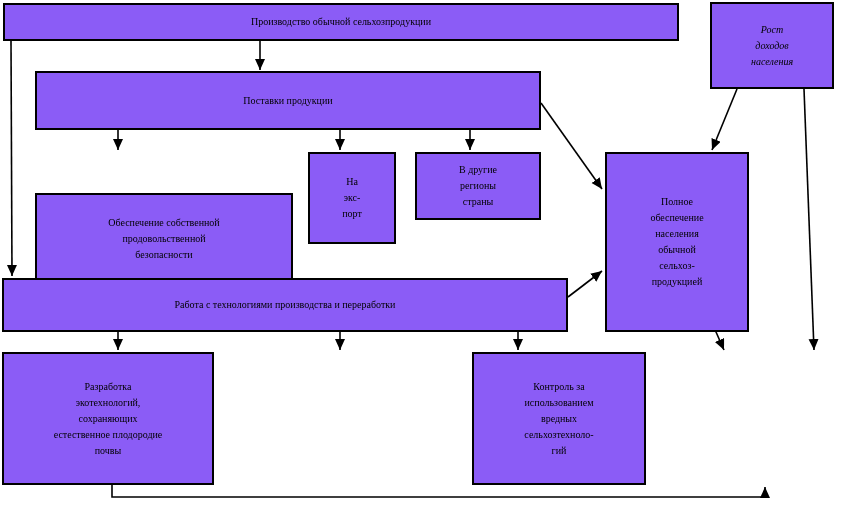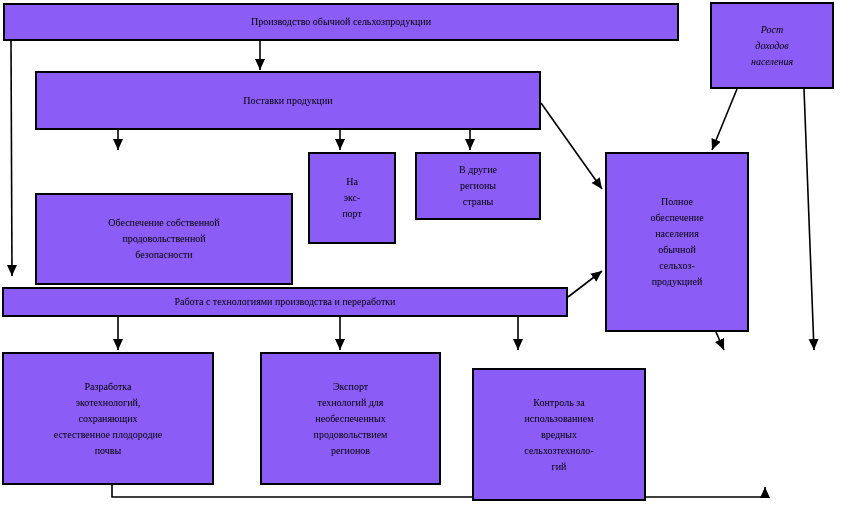--- a/index.html
+++ b/index.html
@@ -37,24 +37,24 @@
     padding: 0 2px;
   }
   
   #n-production        { left: 3px;   top: 3px;   width: 676px; height: 38px;  }
   #n-income-growth     { left: 710px; top: 2px;   width: 124px; height: 87px; font-style: italic;  }
   #n-supplies          { left: 35px;  top: 71px;  width: 506px; height: 59px;  }
   #n-own-food-security { left: 35px;  top: 152px; width: 258px; height: 92px; margin-top: 41px;  }
   #n-export            { left: 308px; top: 152px; width: 88px;  height: 92px;  }
   #n-other-regions     { left: 415px; top: 152px; width: 126px; height: 68px;  }
   #n-full-provision    { left: 605px; top: 152px; width: 144px; height: 180px; }
-  #n-tech-work         { left: 2px;   top: 278px; width: 566px; height: 30px; margin-top: 9px;  }
+  #n-tech-work         { left: 2px;   top: 278px; width: 566px; height: 54px;  }
   #n-eco-tech          { left: 2px;   top: 352px; width: 212px; height: 133px; }
   #n-tech-export       { left: 260px; top: 352px; width: 181px; height: 133px; }
-  #n-harmful-control   { left: 472px; top: 352px; width: 174px; height: 133px; margin-top: 16px; }
+  #n-harmful-control   { left: 472px; top: 352px; width: 174px; height: 133px; }
   #n-organic           { left: 696px; top: 352px; width: 135px; height: 133px; }
   .edge {
     stroke: #000000;
     stroke-width: 1.6;
     fill: none;
   }
 </style>
 </head>
 <body>
 
@@ -101,24 +101,19 @@
 населения
 обычной
 сельхоз-
 продукцией</div>
   <div class="node" id="n-tech-work">Работа с технологиями производства и переработки</div>
   <div class="node" id="n-eco-tech">Разработка
 экотехнологий,
 сохраняющих
 естественное плодородие
 почвы</div>
-  <div class="node" id="n-tech-export">Экспорт
-технологий для
-необеспеченных
-продовольствием
-регионов</div>
   <div class="node" id="n-harmful-control">Контроль за
 использованием
 вредных
 сельхозтехноло-
 гий</div>
 
 </div>
 
 </body></html>

